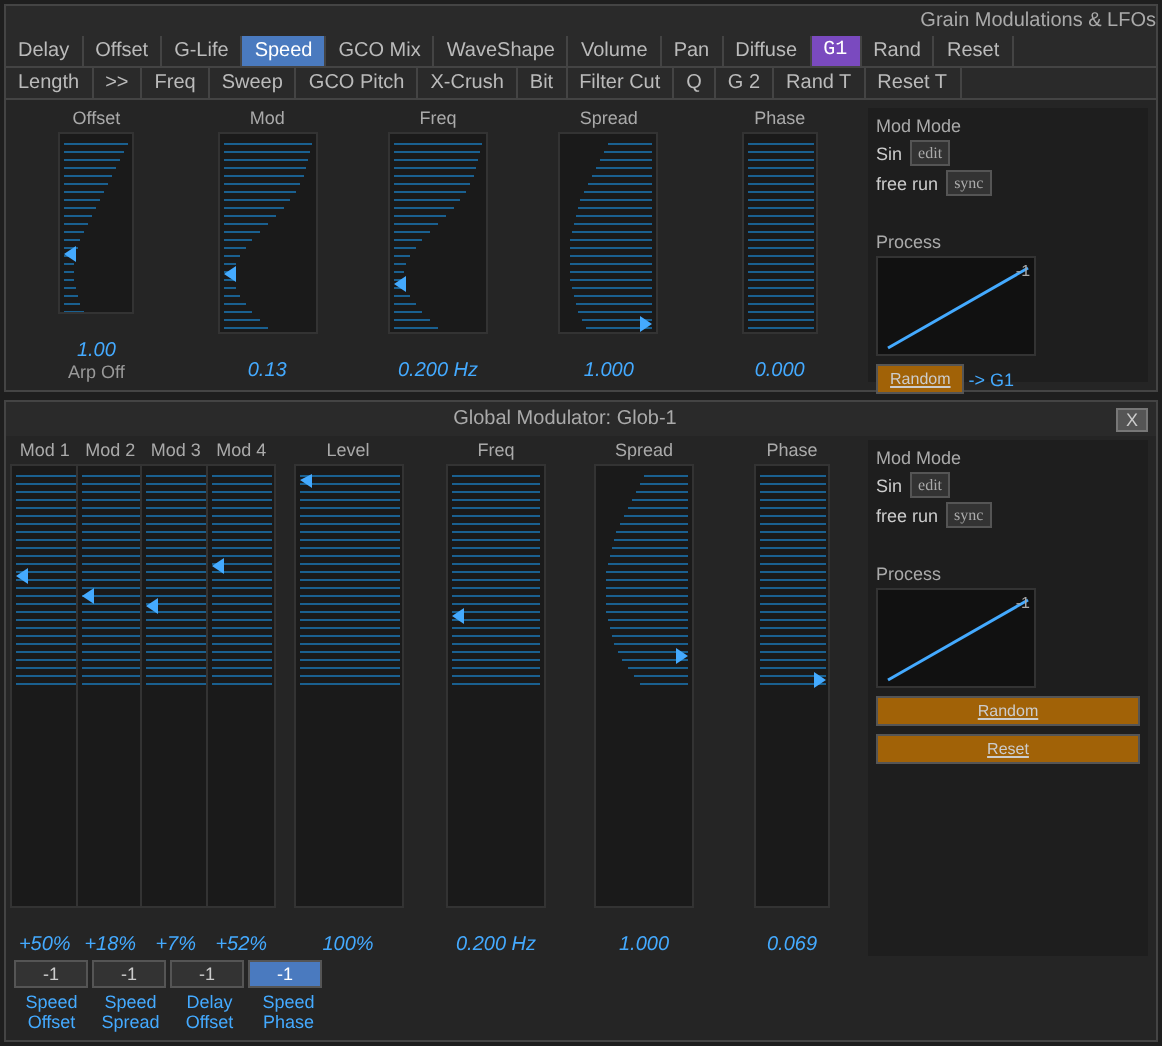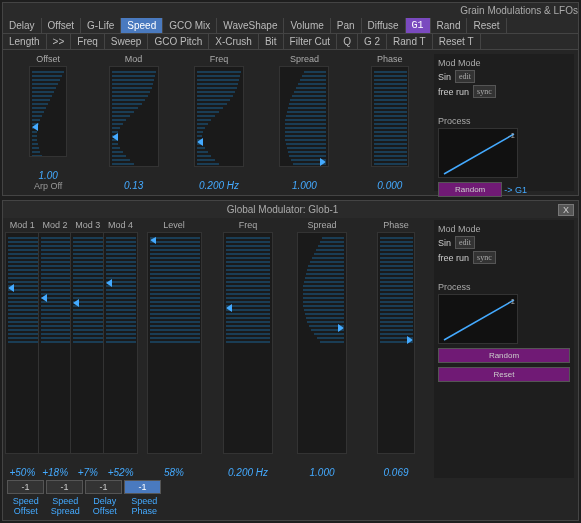--- a/index.html
+++ b/index.html
@@ -142,27 +142,28 @@
       gap: 4px;
       margin-top: 2px;
       flex-direction: column;
     }
     .rand-row {
       display: flex;
       gap: 2px;
       align-items: center;
     }
     .btn-rand {
-      background: #701a75;
+      background: #a16207;
       border: 1px solid #555;
       color: #ccc;
       font-size: 8px;
-      padding: 2px 16px;
+      padding: 2px 6px;
       cursor: pointer;
       white-space: nowrap;
+      text-decoration: underline;
     }
     .arrow-label {
       font-size: 9px;
       color: #4af;
     }
 
     
     .bottom-panel {
       background: #252525;
       border: 1px solid #444;
@@ -678,21 +679,21 @@
                 <line x1="2" y1="89" x2="52" y2="89"></line>
               <line x1="2" y1="93" x2="52" y2="93"></line>
                 <line x1="2" y1="97" x2="52" y2="97"></line>
               <line x1="2" y1="101" x2="52" y2="101"></line>
                 <line x1="2" y1="105" x2="52" y2="105"></line>
               <line x1="2" y1="109" x2="52" y2="109"></line>
             </g>
             <polygon points="2,7 8,4 8,11" fill="#44aaff"></polygon>
           </svg>
         </div>
-        <div class="slider-value">58%</div>
+        <div class="slider-value">100%</div>
       </div>
 
       <div class="slider-group" style="width:50px;">
         <div class="slider-label">Freq</div>
         <div class="slider-canvas" style="width:50px;flex:1;">
           <svg style="position:absolute;top:0;left:0;width:100%;height:100%;">
             <g stroke="#1a6090" stroke-width="1">
               <line x1="2" y1="5" x2="46" y2="5"></line>
                 <line x1="2" y1="9" x2="46" y2="9"></line>
               <line x1="2" y1="13" x2="46" y2="13"></line>

